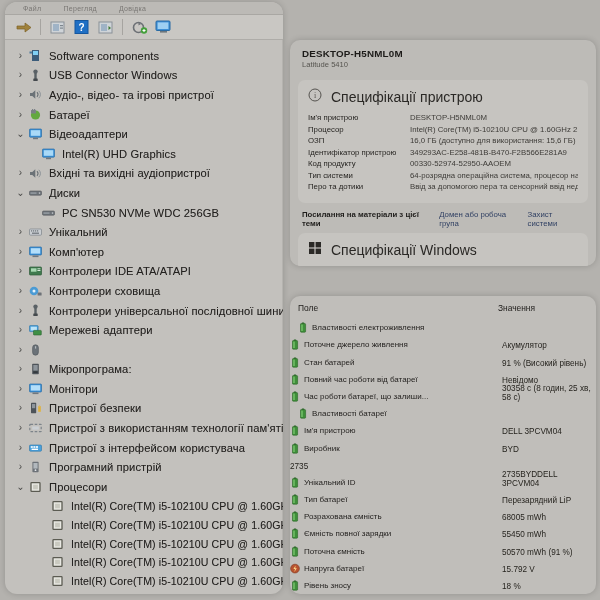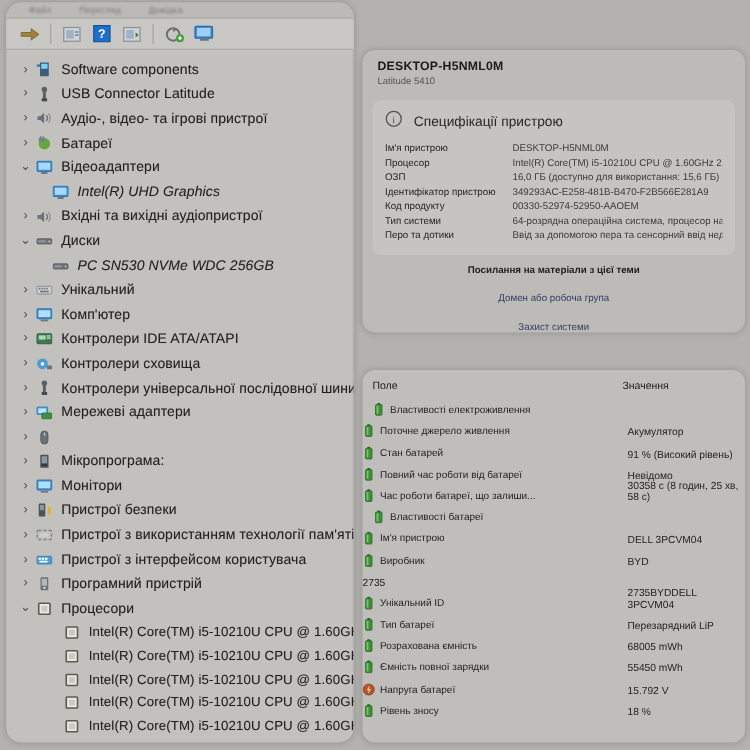--- a/index.html
+++ b/index.html
@@ -50,21 +50,21 @@
     text-align:center; flex:0 0 13px;
   }
   .ic{
     flex:0 0 17px; width:17px; height:15px; display:flex;
     align-items:center; justify-content:center; margin-right:5px;
   }
   .lbl{
     font-size:11.2px; color:#23211f; letter-spacing:.1px;
     text-shadow:0 0 .6px rgba(0,0,0,.22);
   }
-  .row.child{ padding-left:35px;font-style:italic; }
+  .row.child{ padding-left:35px; }
   .row.cpu{ padding-left:44px; height:18.8px;}
   .row.cpu .lbl{ font-size:10.6px; }
   .tree-divider{
     position:absolute; right:0; top:0; width:1px; height:100%;
     background:rgba(0,0,0,.07);
   }
 
   
   .about{
     position:absolute; left:290px; top:2px; width:306px; height:226px;
@@ -78,33 +78,32 @@
   .about-head .t2{
     font-size:7.6px; color:#56544f; margin-top:1px; filter:blur(.25px);
   }
   .card{
     margin:5px 8px 0 8px; background:#c6c4c0; border-radius:7px;
     padding:8px 10px 9px 10px;
   }
   .card-title{
     display:flex; align-items:center; gap:9px; margin-bottom:7px;
   }
-  .card-title .ctxt{ font-size:11px; color:#2a2825; }
+  .card-title .ctxt{ font-size:14px; color:#2a2825; }
   .kv{ display:flex; margin:0 0 2.5px 0; }
   .kv .k{
     flex:0 0 102px; font-size:7.8px; color:#262421; filter:blur(.18px);
   }
   .kv .v{
     font-size:7.8px; color:#3d3b37; filter:blur(.28px);
     overflow:hidden; white-space:nowrap; text-overflow:clip;
   }
   .links{
-    display:flex; align-items:center; gap:14px;
+    display:flex; 
     padding:7px 12px 0 12px;
-    flex-direction:column;
   }
   .links .lbold{ font-size:7.8px; font-weight:bold; color:#1f1d1b; }
   .links .lnk{ font-size:7.8px; color:#2f3f62; }
 
   
   .batt{
     position:absolute; left:290px; top:296px; width:306px; height:298px;
     background:#c0beba; border-radius:10px;
     box-shadow:0 0 6px rgba(0,0,0,.18); overflow:hidden;
     padding:5px 0 0 0;
@@ -196,21 +195,21 @@
         </div>
         <div class="row">
           <span class="chev">›</span>
           <span class="ic">
             <svg width="13" height="13" viewBox="0 0 13 13">
               <rect x="5.3" y="4" width="2.4" height="8" fill="#5a6166"></rect>
               <circle cx="6.5" cy="2.6" r="2.2" fill="#5a6166"></circle>
               <rect x="4.3" y="9.5" width="4.4" height="2.5" rx="0.5" fill="#44494d"></rect>
             </svg>
           </span>
-          <span class="lbl">USB Connector Latitude</span>
+          <span class="lbl">USB Connector Windows</span>
         </div>
         <div class="row">
           <span class="chev">›</span>
           <span class="ic">
             <svg width="13" height="13" viewBox="0 0 13 13">
               <path d="M1 5h2.3L6.3 2.2v8.6L3.3 8H1z" fill="#6b7277"></path>
               <path d="M8 4.2a3.4 3.4 0 010 4.6" stroke="#6b7277" fill="none" stroke-width="1.1"></path>
               <path d="M9.8 2.8a5.6 5.6 0 010 7.4" stroke="#8a9196" fill="none" stroke-width="1"></path>
             </svg>
           </span>
@@ -694,20 +693,31 @@
                 <rect x="3.8" y="0.4" width="2.4" height="1.4" rx="0.4" fill="#2a6627"></rect>
                 <rect x="3.3" y="2.6" width="1.4" height="6.4" fill="#79c46e"></rect>
               </svg></span>
             <span>Ємність повної зарядки</span>
           </div>
           <div class="bv">55450 mWh</div>
         </div>
         <div class="brow lvl1">
           <div class="bk">
             <span class="battic"><svg width="10" height="11" viewBox="0 0 10 11">
+                <rect x="2.4" y="1.6" width="5.2" height="8.6" rx="0.8" fill="#3f8f3a" stroke="#2a6627" stroke-width=".6"></rect>
+                <rect x="3.8" y="0.4" width="2.4" height="1.4" rx="0.4" fill="#2a6627"></rect>
+                <rect x="3.3" y="2.6" width="1.4" height="6.4" fill="#79c46e"></rect>
+              </svg></span>
+            <span>Поточна ємність</span>
+          </div>
+          <div class="bv">50570 mWh  (91 %)</div>
+        </div>
+        <div class="brow lvl1">
+          <div class="bk">
+            <span class="battic"><svg width="10" height="11" viewBox="0 0 10 11">
                 <circle cx="5" cy="5.6" r="4.4" fill="#b8532f" stroke="#7d361c" stroke-width=".6"></circle>
                 <path d="M5.6 2.4 3.4 6.1h1.6l-.6 3 2.4-3.9H5.2z" fill="#ffd98a"></path>
               </svg></span>
             <span>Напруга батареї</span>
           </div>
           <div class="bv">15.792 V</div>
         </div>
         <div class="brow lvl1">
           <div class="bk">
             <span class="battic"><svg width="10" height="11" viewBox="0 0 10 11">

